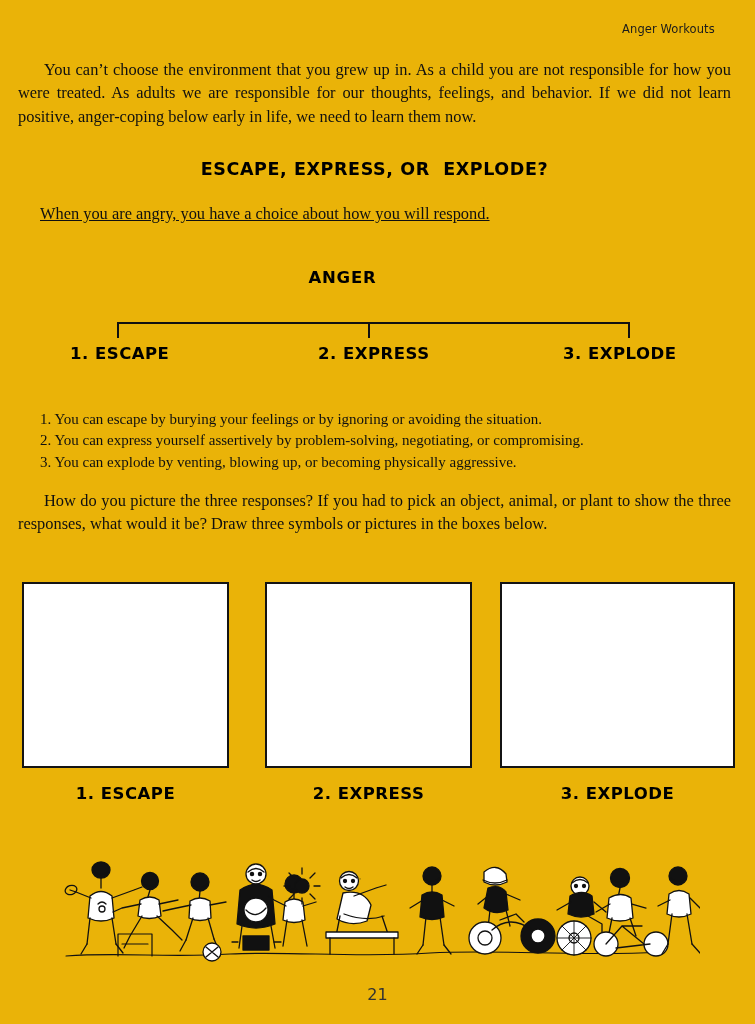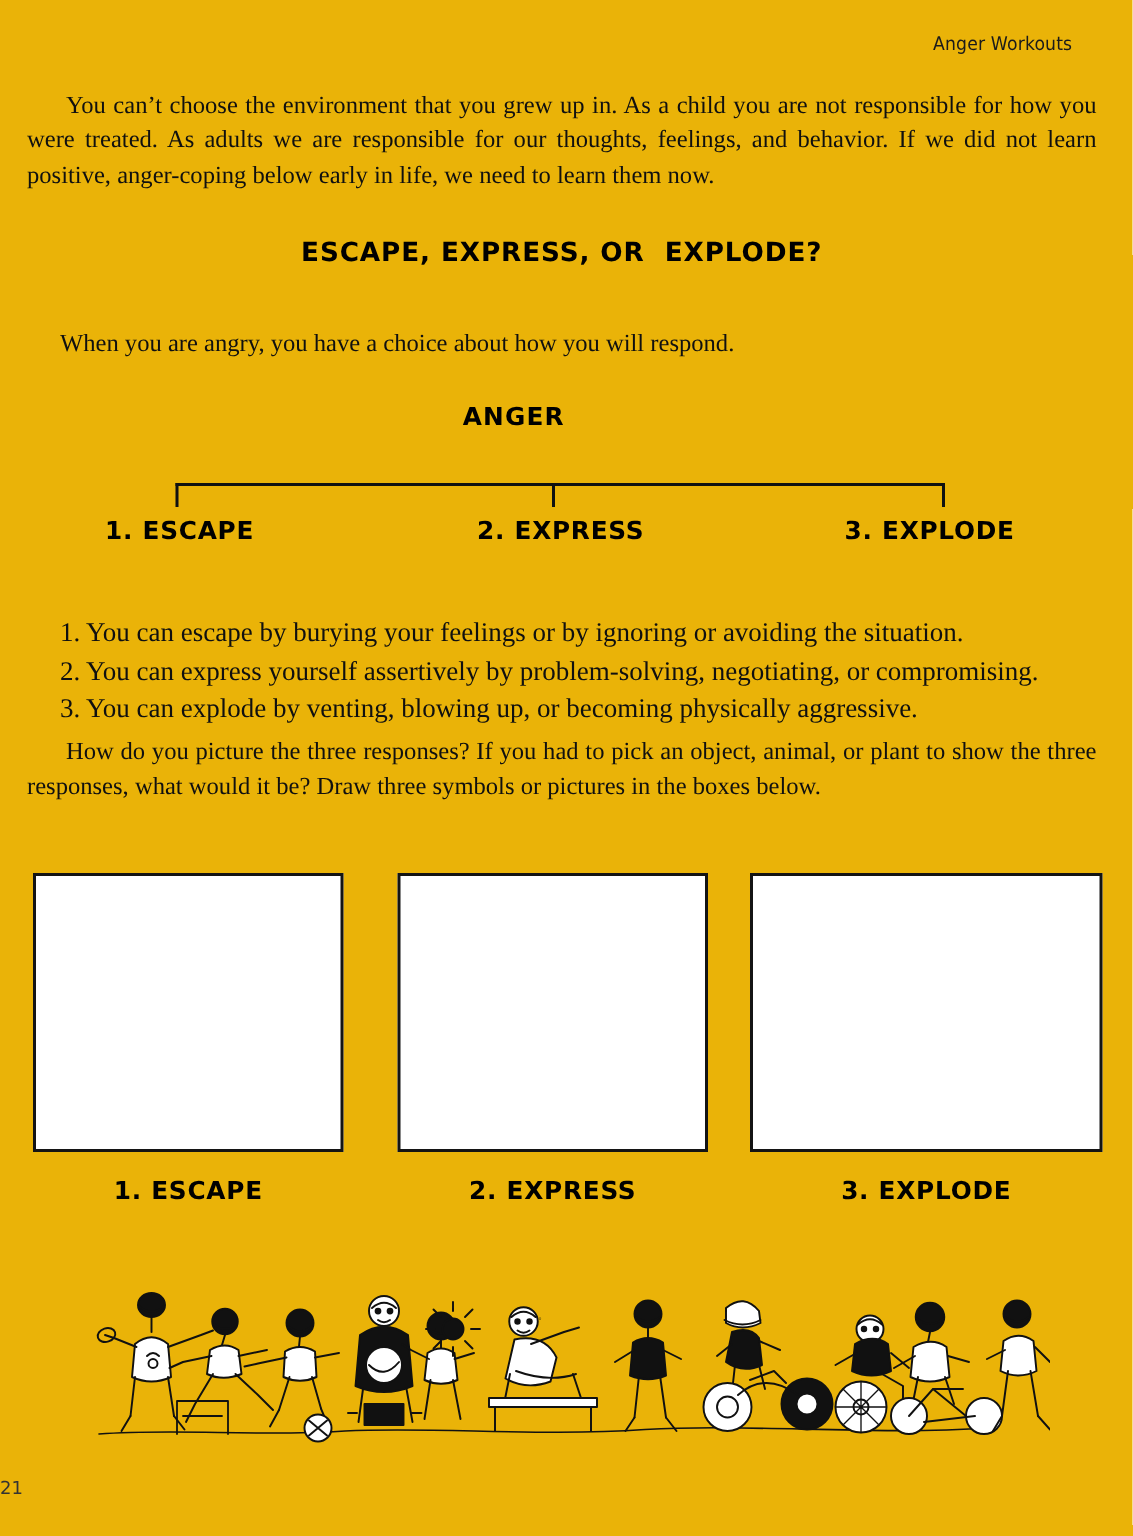--- a/index.html
+++ b/index.html
@@ -45,23 +45,24 @@
     color: #101010;
     text-indent: 26px;
   }
   .para-intro {
     left: 18px;
     top: 58px;
     width: 713px;
   }
   .para-choice {
     left: 40px;
-    top: 217px;
+    top: 202px;
     width: 690px;
     text-indent: 0;
+    text-decoration: underline;
   }
   .para-picture {
     left: 18px;
     top: 489px;
     width: 713px;
   }
 
   
   .section-title {
     position: absolute;
@@ -135,21 +136,21 @@
   .branch-0 { left: 70px; }
   .branch-1 { left: 318px; }
   .branch-2 { left: 563px; }
 
   
   .numbered-list {
     position: absolute;
     left: 40px;
     top: 409px;
     width: 700px;
-    font-size: 18px;
+    font-size: 15px;
     line-height: 1.42;
   }
   .numbered-list .li {
     white-space: nowrap;
     color: #101010;
   }
 
   
   .boxes {
     position: absolute;
@@ -197,23 +198,23 @@
     height: 112px;
   }
   .illustration svg { display: block; width: 100%; height: 100%; }
 
   
   .page-number {
     position: absolute;
     top: 985px;
     left: 0;
     width: 755px;
-    text-align: left;
-    font-family: "DejaVu Sans", "Liberation Sans", sans-serif;
-    font-size: 12px;
+    text-align: center;
+    font-family: "DejaVu Sans", "Liberation Sans", sans-serif;
+    font-size: 16px;
     color: #333;
   }
 </style>
 </head>
 <body>
 
 <div class="page">
 
   <div class="running-header">Anger Workouts</div>
 

